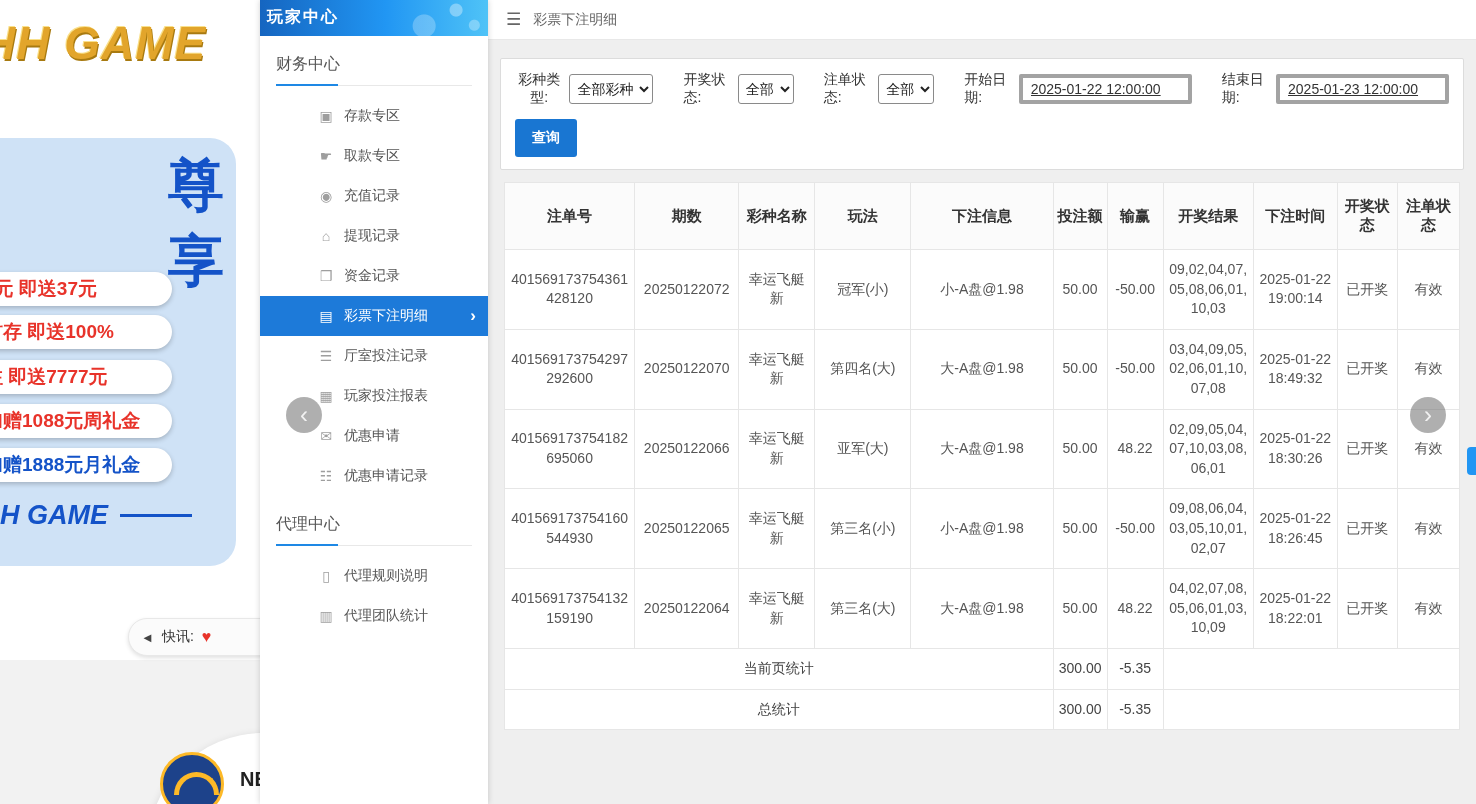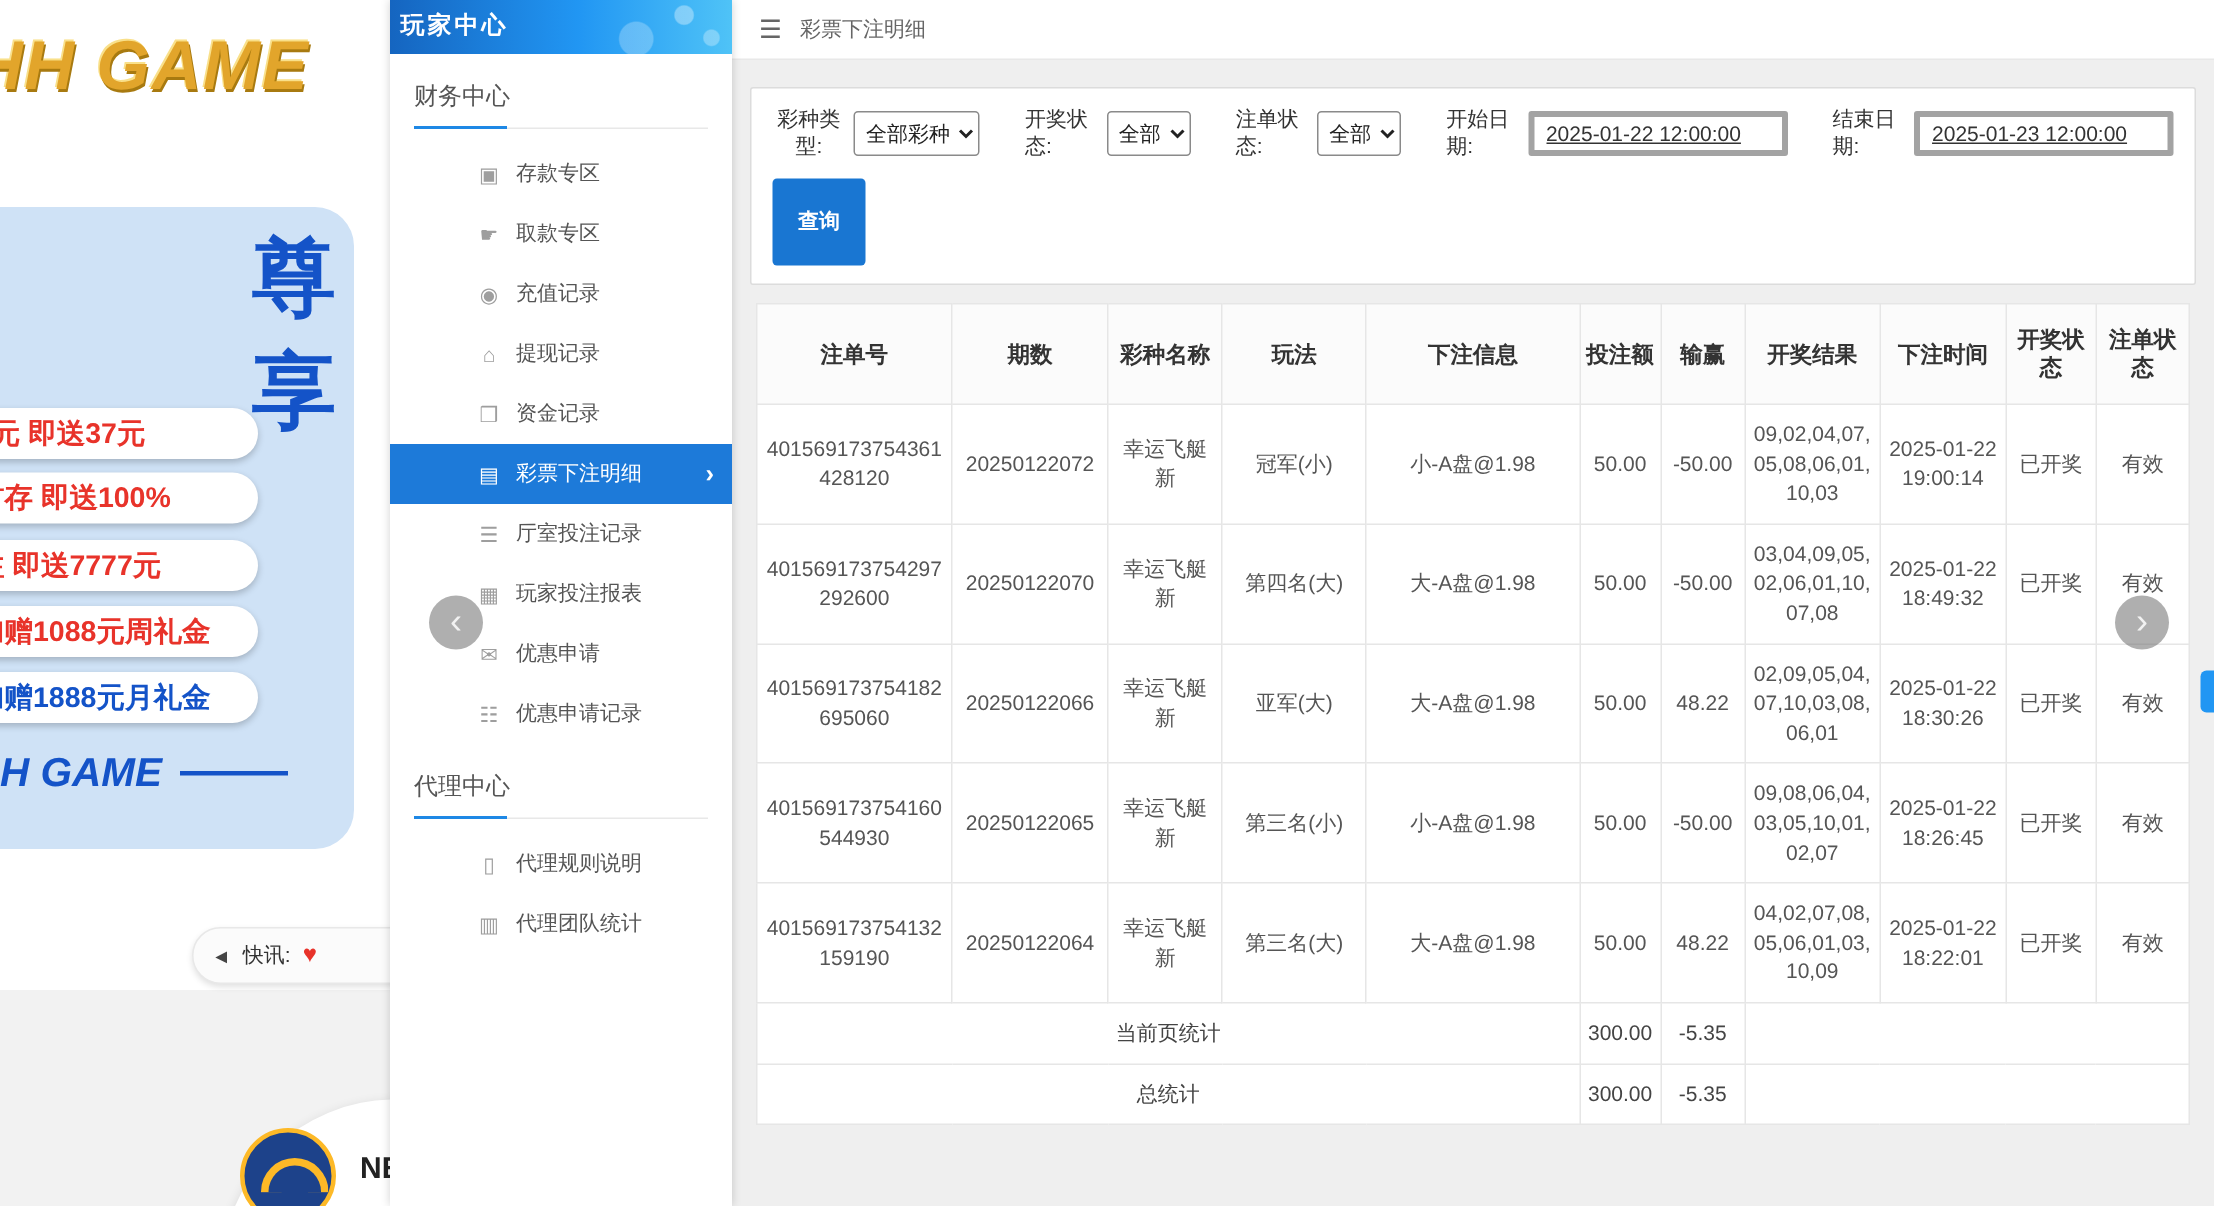--- a/index.html
+++ b/index.html
@@ -65,21 +65,21 @@
   .hamburger { color:#666; font-size:17px; cursor:pointer; }
   .topbar-title { color:#666; font-size:14px; }
 
   .filter-card { margin:18px 12px 12px; background:#fff; border:1px solid #dcdcdc; border-radius:2px; padding:12px 14px; }
   .filter-row { display:flex; align-items:center; gap:6px; font-size:14px; color:#333; }
   .filter-row .f-label { margin-left:24px; }
   .filter-row .f-label:first-child { margin-left:0;text-align:center; }
   select { height:30px; border:1px solid #8a8a8a; border-radius:3px; background:#fff; font-size:14px; padding:0 3px; color:#222; }
   .wide-select { width:96px; } .small-select { width:64px; } .tiny-select { width:58px; }
   .date-input { height:30px; width:173px; border:4px solid #a3a3a3; border-radius:2px; padding:0 8px; font-size:14px; color:#333;text-decoration:underline; }
-  .search-btn { margin-top:12px; background:#1976d2; color:#fff; border:none; border-radius:3px; padding:20px 17px; font-size:14px; font-weight:bold; cursor:pointer; }
+  .search-btn { margin-top:12px; background:#1976d2; color:#fff; border:none; border-radius:3px; padding:10px 17px; font-size:14px; font-weight:bold; cursor:pointer; }
 
   .table-card { margin:0 16px; background:#fff; }
   table { width:100%; border-collapse:collapse; table-layout:fixed; }
   th, td { border:1px solid #e6e6e6; text-align:center; vertical-align:middle; }
   th { padding:14px 4px; font-size:15px; color:#333; background:#fbfbfb; font-weight:bold; }
   td { padding:10px 5px; font-size:14px; color:#555; line-height:1.4; }
   .c-id, .c-result { word-break:break-all; }
   tr.summary td { color:#444; }
 
   

